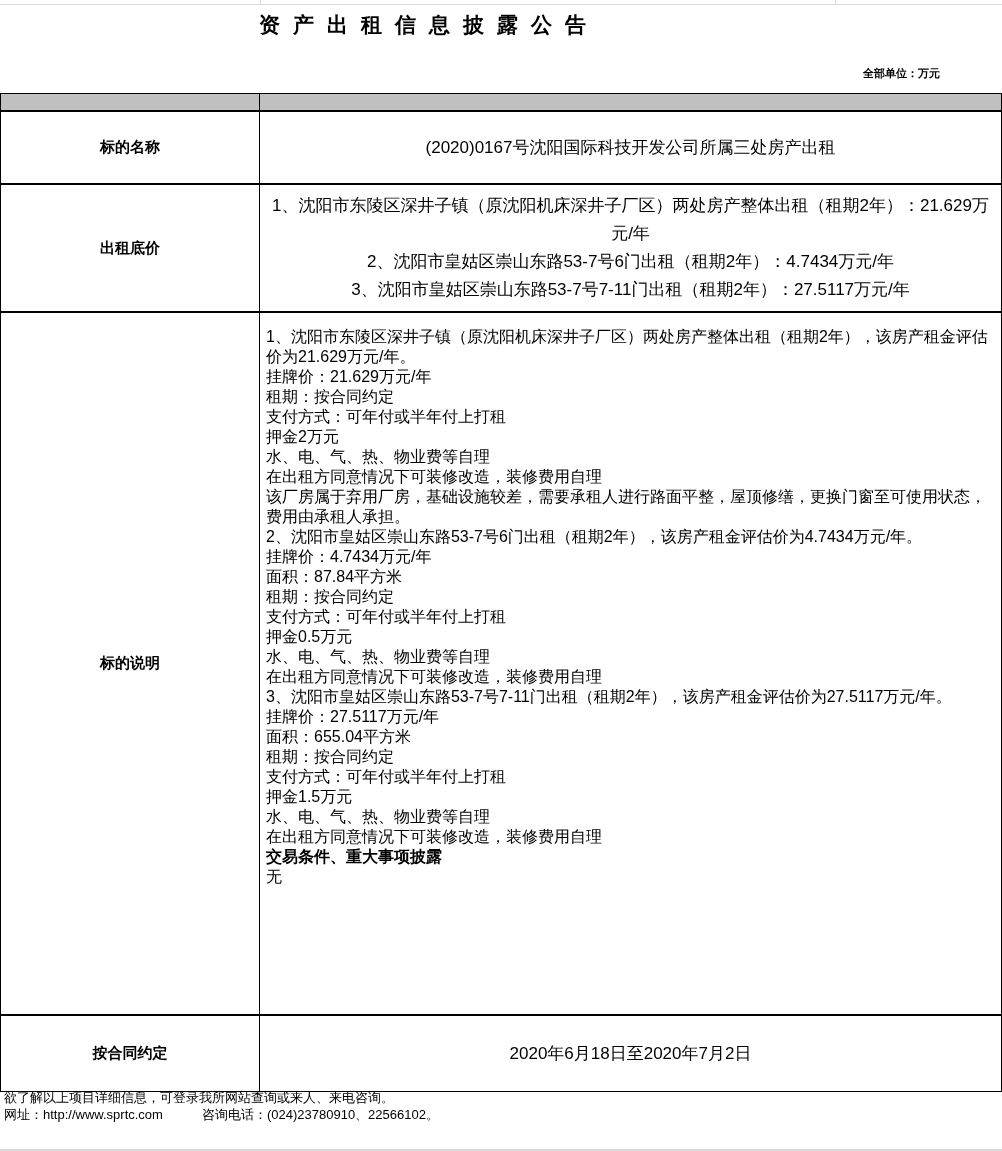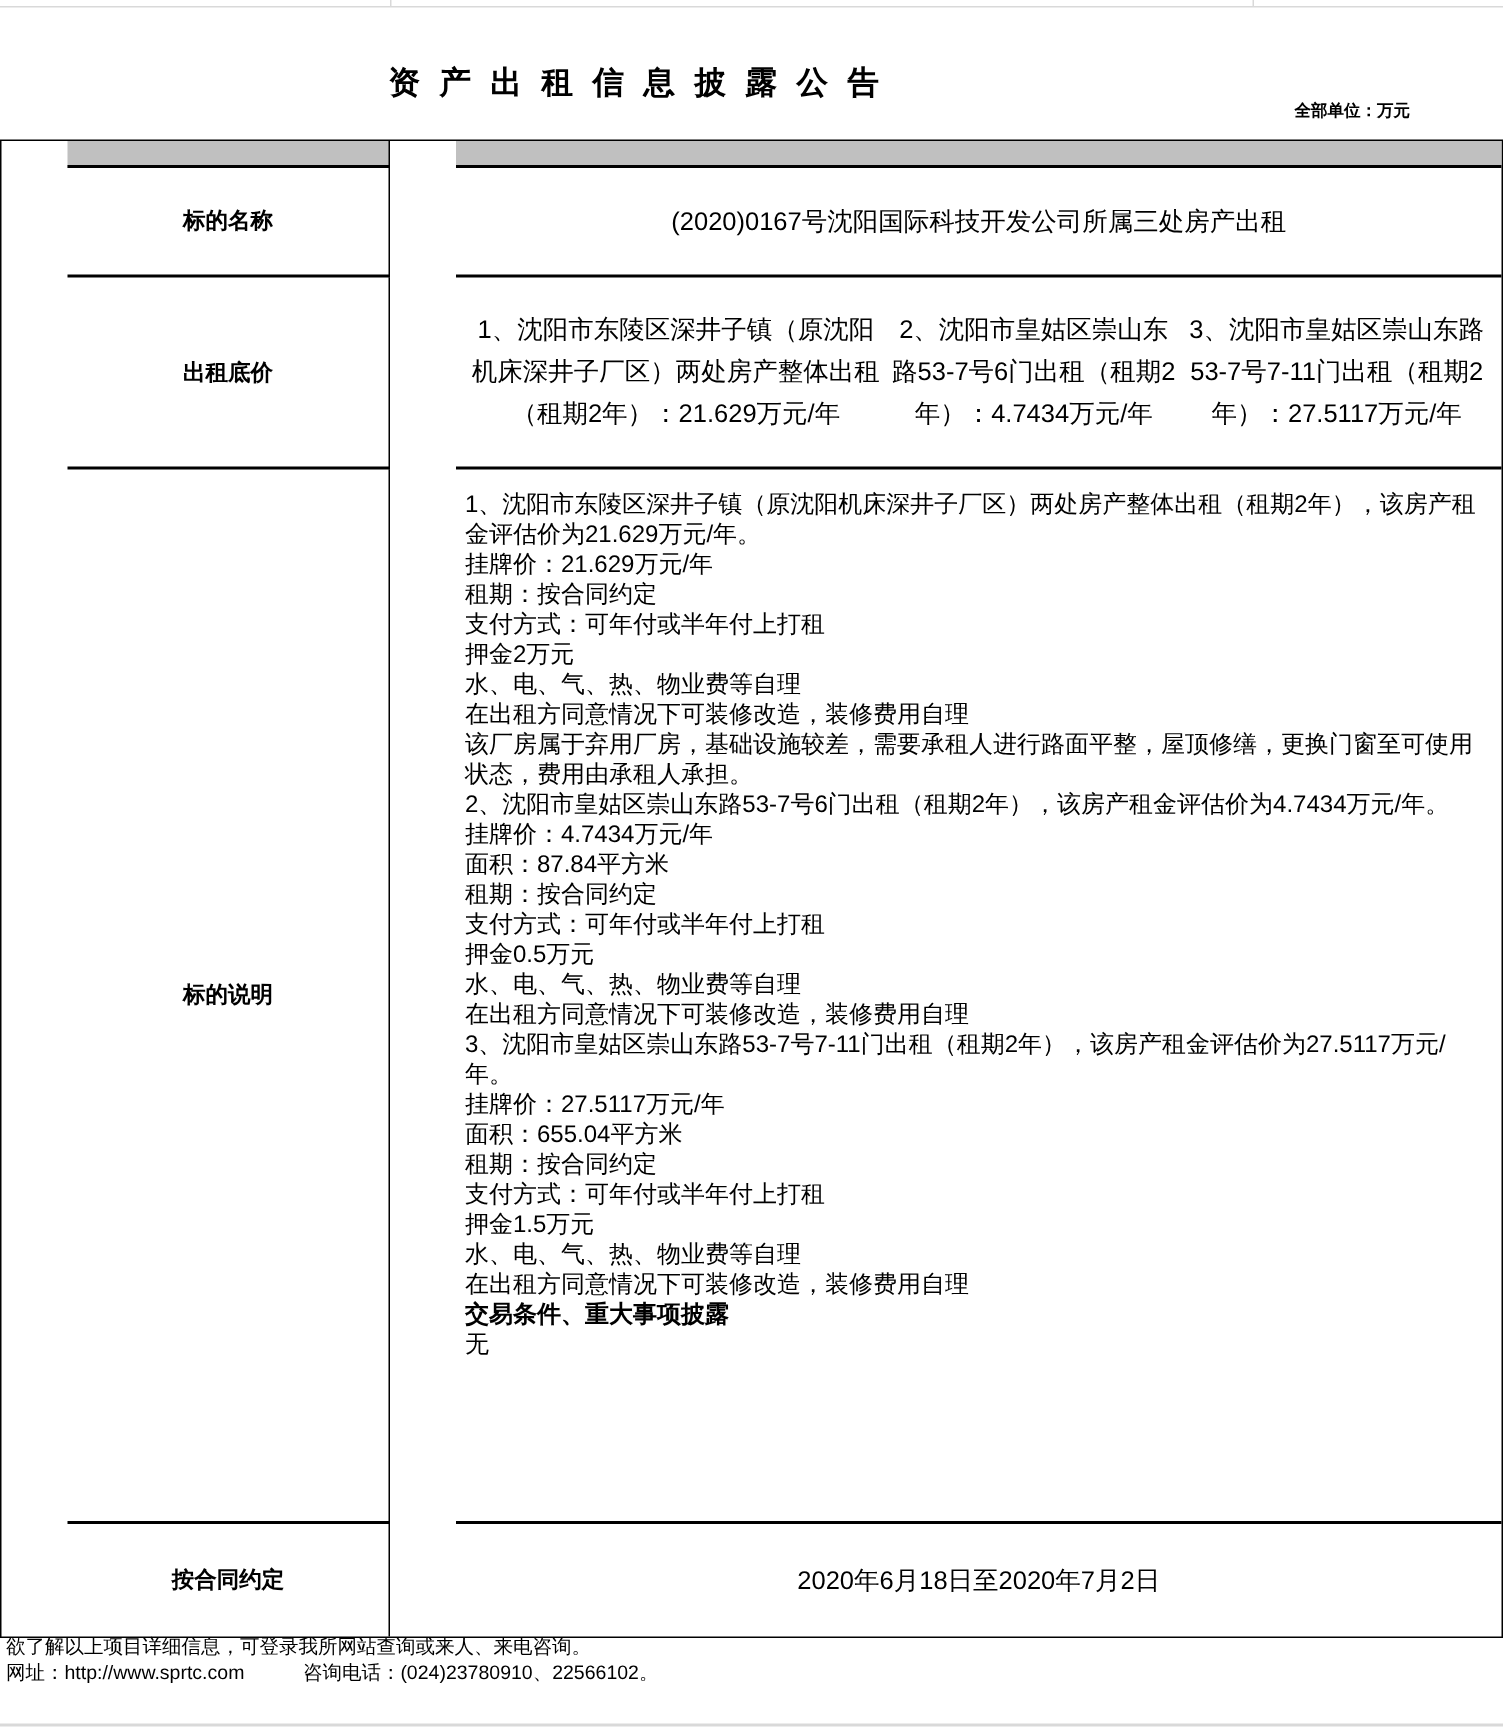--- a/index.html
+++ b/index.html
@@ -19,48 +19,48 @@
     position: absolute; top: 0; left: 0; width: 1002px; height: 4px;
     border-bottom: 1px solid #d9d9d9;
   }
   .top-strip .tick { position: absolute; top: 0; width: 1px; height: 4px; background: #d9d9d9; }
   .tick-1 { left: 260px; }
   .tick-2 { left: 835px; }
 
   .title {
     position: absolute; top: 11px; left: 0; width: 858px;
     text-align: center; font-size: 21px; font-weight: bold;
-    letter-spacing: 13px; white-space: nowrap; margin-top: 30px;
+    letter-spacing: 13px; white-space: nowrap;
   }
   .unit-note {
     position: absolute; top: 66px; right: 62px;
     font-size: 11px; font-weight: bold;
   }
 
   
   .table {
     position: absolute; top: 93px; left: 0; width: 1000px;
     border: 1px solid #000;
     display: grid;
     grid-template-columns: 259px 1fr;
     grid-template-rows: 18px 73px 128px 703px 75px;
   }
-  .cell { box-sizing: border-box; border-bottom: 2px solid #000; overflow: hidden; margin-left: 44px; }
+  .cell { box-sizing: border-box; border-bottom: 2px solid #000; overflow: hidden; }
   .label-cell {
     border-right: 1px solid #000;
     display: flex; align-items: center; justify-content: center;
     font-size: 15px; font-weight: bold;
   }
   .header-cell { background: #c0c0c0; }
   .value-center {
     display: flex; align-items: center; justify-content: center;
     font-size: 17px; text-align: right; padding: 0 8px;
   }
   .price-cell {
-    display: flex; flex-direction: row; align-items: center; justify-content: center;
+    display: flex; flex-direction: column; align-items: center; justify-content: center;
     font-size: 17px; line-height: 28px; text-align: center; padding: 0 6px;
   }
   .desc-cell {
     font-size: 16px; line-height: 20px; text-align: left;
     padding: 14px 8px 24px 6px;
   }
   .last-row { border-bottom: none; }
 
   .footer {
     position: absolute; top: 1089px; left: 4px; width: 994px;

